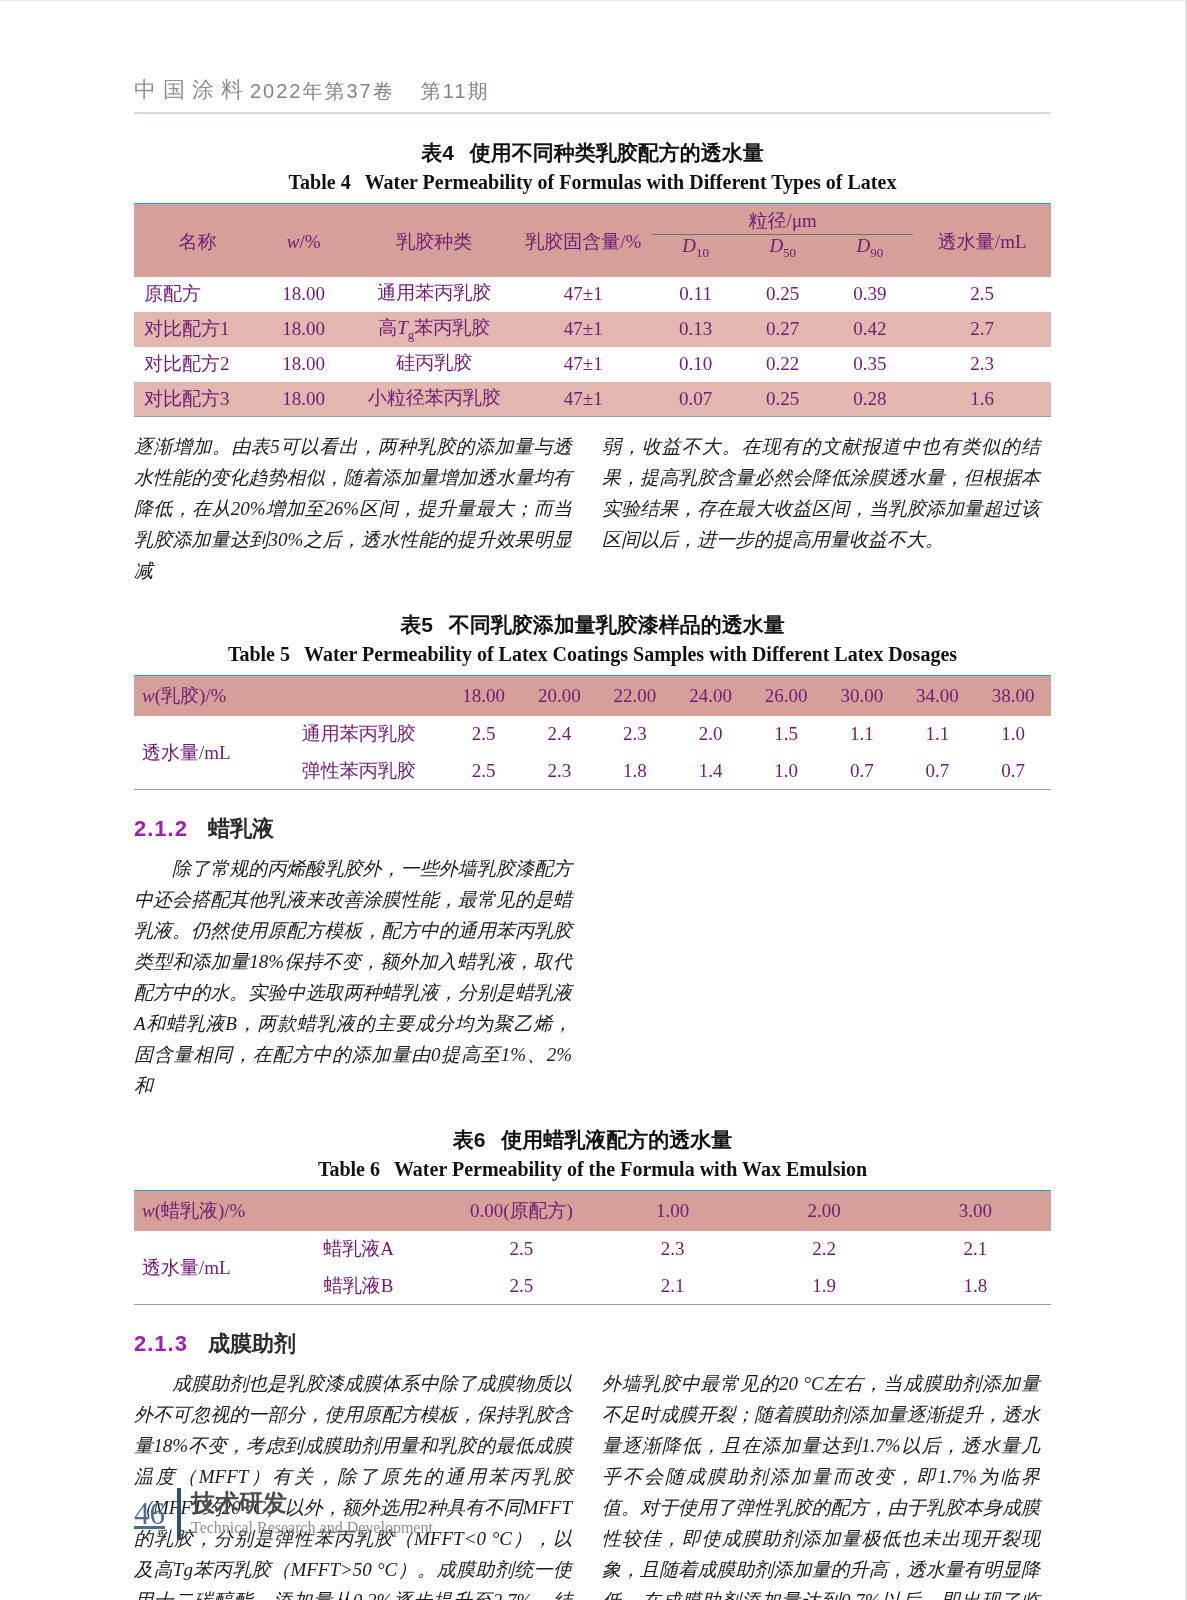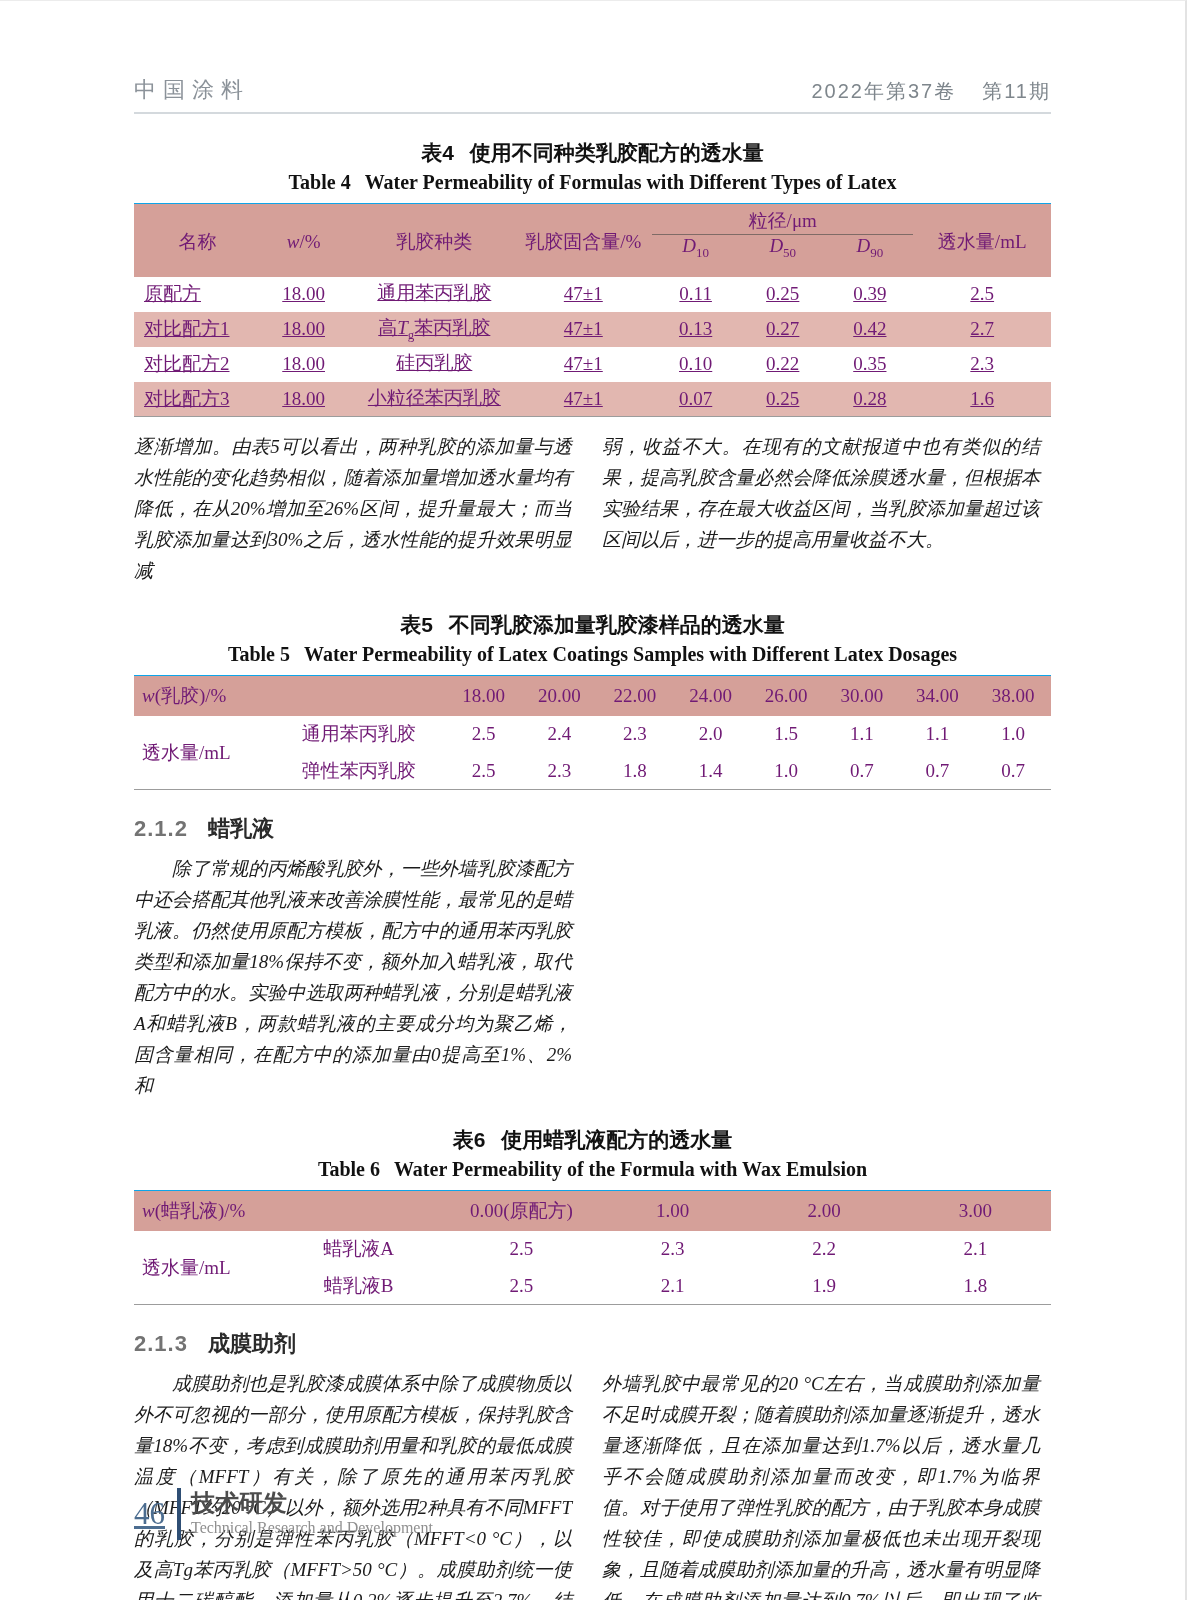--- a/index.html
+++ b/index.html
@@ -6,61 +6,61 @@
   html,body { background:#ffffff; }
   .page {
     position:relative; width:1187px; height:1600px; margin:0 auto;
     background:#ffffff; overflow:hidden;
     border-top:1px solid #ececec; border-right:2px solid #e3e3e3;
     font-family:"Liberation Serif","DejaVu Serif",serif; color:#1d1d1d;
   }
   .content { padding:74px 134px 0 134px; }
 
   
-  .pg-header { display:flex; justify-content:space-between; align-items:flex-end; }
+  .pg-header { display:flex; justify-content:flex-start; align-items:flex-end; }
   .journal { font-family:"Liberation Sans","DejaVu Sans",sans-serif; font-size:22px; color:#8b9299; letter-spacing:7px; }
   .issue   { font-family:"Liberation Sans","DejaVu Sans",sans-serif; font-size:20px; color:#7e868c; letter-spacing:2px; }
   .issue .no { margin-left:26px; }
   .rule { border-bottom:2px solid #d4d9dd; margin-top:7px; }
 
   
   .tblock { margin-top:24px; }
   .cap-zh { text-align:center; font-family:"Liberation Sans","DejaVu Sans",sans-serif; font-weight:bold; font-size:21px; line-height:29px; color:#111; }
   .cap-zh .cap-label { margin-right:16px; }
   .cap-en { text-align:center; font-weight:bold; font-size:20px; line-height:29px; margin-top:1px; color:#111; }
   .cap-en .cap-label { margin-right:14px; }
 
   
   table { width:100%; border-collapse:collapse; table-layout:fixed; margin-top:6px;
           font-size:19px; color:#701a75; border-bottom:1px solid #9c9c9c; border-top:1px solid #0ea5e9; }
   th { font-weight:normal; }
   th, td { text-align:center; vertical-align:middle; padding:0 2px; }
   thead th { background:#d5a099; }
   .t4 thead tr:first-child th { height:31px; padding-top:4px; }
   .t4 thead tr:last-child  th { height:28px; padding-bottom:16px; }
-  .t4 tbody td { height:35px;text-decoration:underline; }
+  .t4 tbody td { height:35px; }
   .t4 tbody tr:nth-child(even) td { background:#e2b7b0; }
   .t4 .col-name { text-align:left; padding-left:10px; }
   .t4 thead .col-name { text-align:center; }
   .group-line { border-bottom:1px solid #7f6b66; }
   i.var { font-style:italic; font-family:"Liberation Serif","DejaVu Serif",serif; }
   sub { font-size:13px; }
 
   .t56 thead th { height:40px; }
   .t56 tbody td { height:37px; }
   .t56 .lbl { text-align:left; padding-left:8px; }
 
   
   .twocol { display:flex; gap:30px; margin-top:14px;font-style:italic; }
   .twocol p { width:438px; font-size:19px; line-height:31px; text-align:justify; color:#1b1b1b; }
   .twocol p.indent { text-indent:2em; }
 
   
   .sec-head { margin-top:24px; font-family:"Liberation Sans","DejaVu Sans",sans-serif; font-weight:bold; font-size:22px; }
-  .sec-num { color:#737373; letter-spacing:1px; }
+  .sec-num { color:#a21caf; letter-spacing:1px; }
   .sec-title { color:#2a2a2a; margin-left:20px; }
   .sec-head + .twocol { margin-top:9px; }
 
   
   .footer { position:absolute; left:134px; top:1487px; display:flex; align-items:center; }
   .pageno { font-size:31px; color:#4c6d90; margin-right:12px; font-family:"Liberation Serif","DejaVu Serif",serif;text-decoration:underline; }
   .fbar { width:4px; height:52px; background:#2e4e74; margin-right:10px; }
   .fsec-zh { font-family:"Liberation Sans","DejaVu Sans",sans-serif; font-weight:bold; font-size:24px; color:#4c4c4c; line-height:28px; }
   .fsec-en { font-size:16px; color:#8f8f8f; line-height:22px; }
 </style>

